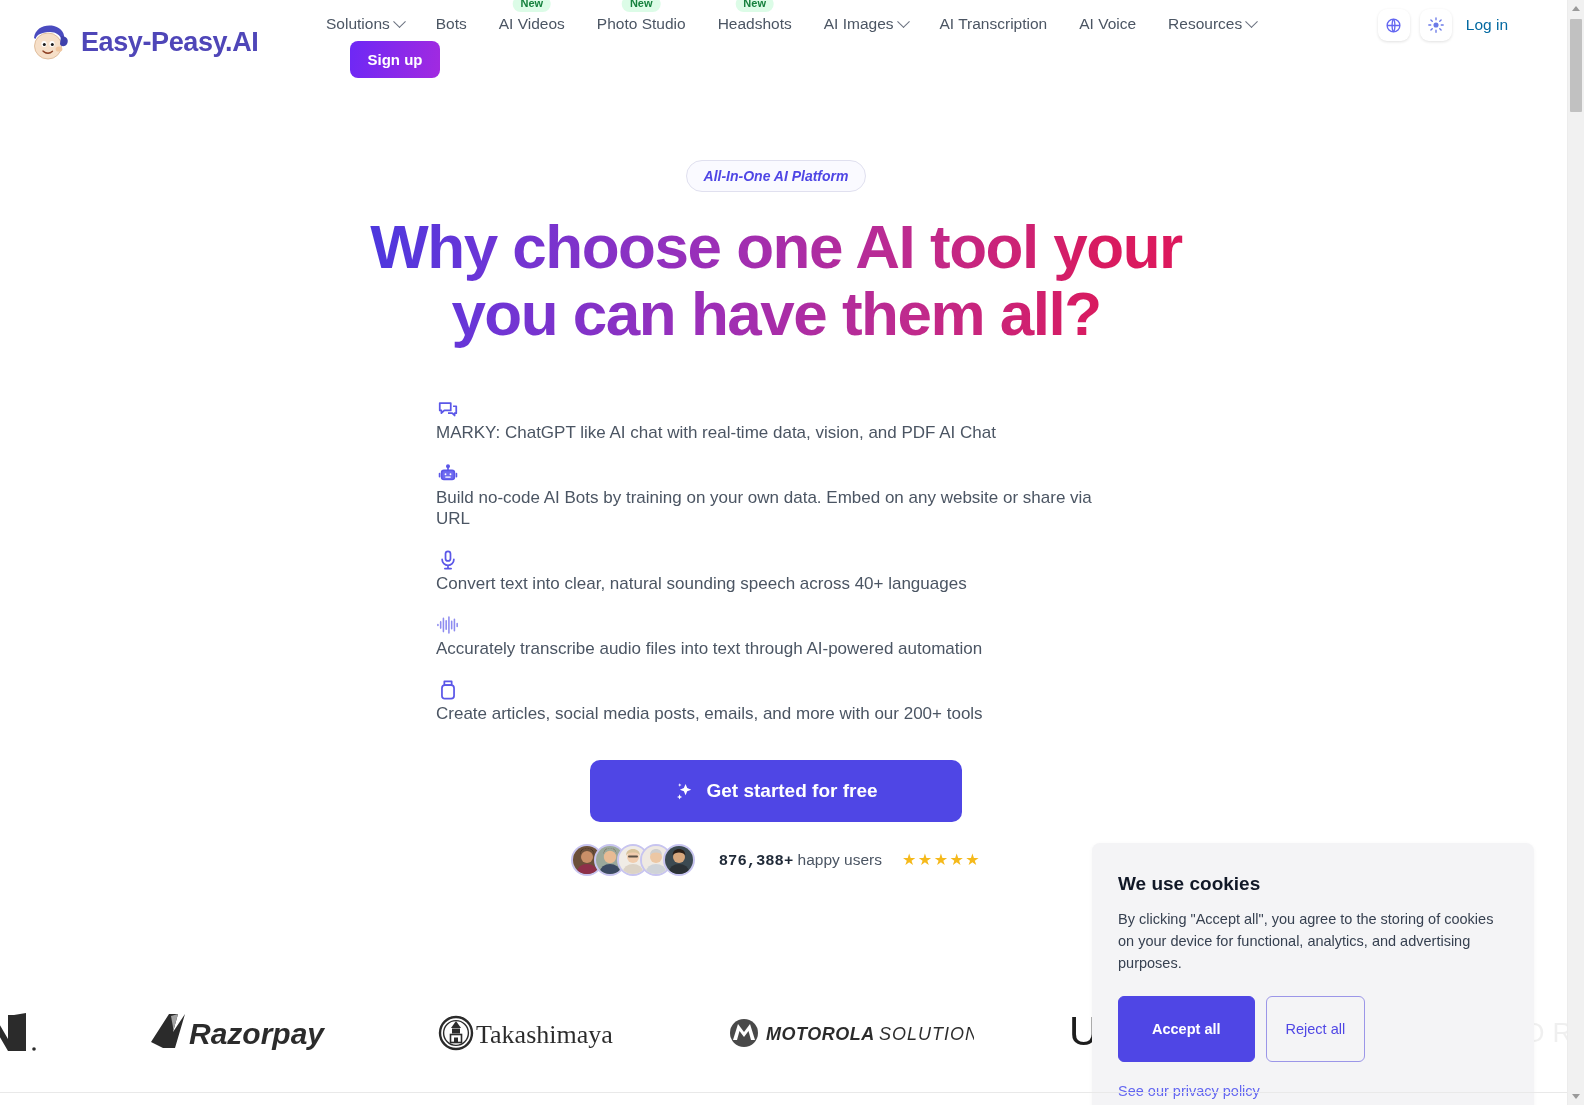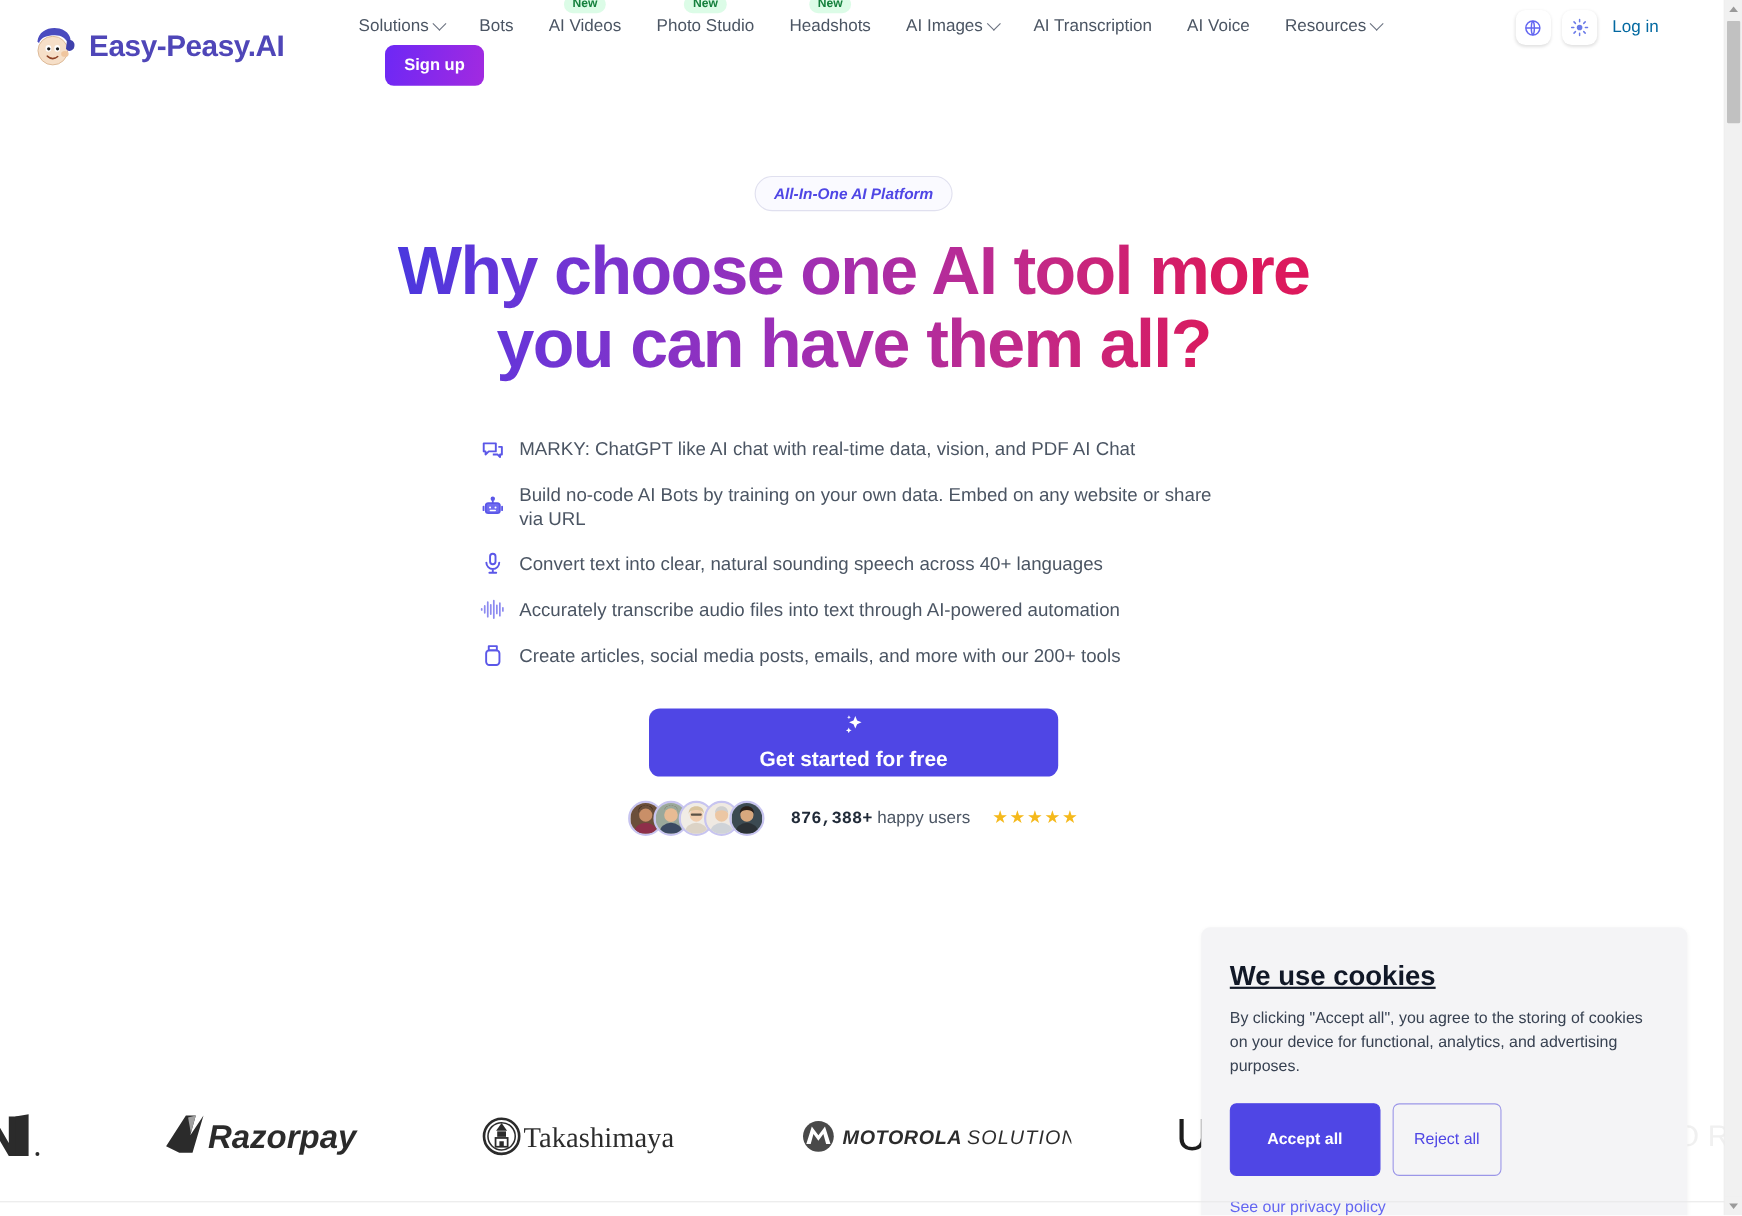--- a/index.html
+++ b/index.html
@@ -160,26 +160,26 @@
 
   .features {
     margin-top: 48px;
     width: 680px;
     margin-left: auto;
     margin-right: auto;
     text-align: left;
   }
   .feature {
     display: flex;
-    align-items: center;
-    gap: 12px;
+    align-items: flex-start;
     margin-bottom: 17px;
     font-size: 17px;
     color: #4b5563;
     line-height: 1.28;
+    flex-direction: column;
   }
   .feature .ic {
     flex: 0 0 auto;
     width: 24px; height: 24px;
     display: flex; align-items: center; justify-content: center;
     margin-top: 1px;
   }
   .feature .ftext { padding-top: 1px; }
 
   .cta-wrap {
@@ -194,21 +194,20 @@
     background: #4f46e5;
     color: #ffffff;
     font-size: 19px;
     font-weight: 600;
     font-family: "Liberation Sans", sans-serif;
     display: inline-flex;
     align-items: center;
     justify-content: center;
     gap: 11px;
     cursor: pointer;
-    flex-direction: column;
   }
 
   .social {
     margin-top: 22px;
     display: flex;
     align-items: center;
     justify-content: center;
     gap: 0;
   }
   .avatars { display: flex; align-items: center; }
@@ -264,25 +263,24 @@
     position: absolute;
     left: 1092px; top: 843px;
     width: 442px;
     background: #f4f4f6;
     border-radius: 8px;
     padding: 30px 26px 26px 26px;
     box-shadow: 0 1px 4px rgba(0,0,0,0.04);
     z-index: 60;
   }
   .cookie h3 {
-    font-size: 25px;
+    font-size: 19px;
     font-weight: 700;
     color: #111827;
     margin-bottom: 14px;
-    text-decoration: underline;
   }
   .cookie p {
     font-size: 14.5px;
     color: #374151;
     line-height: 1.5;
     margin-bottom: 22px;
     max-width: 392px;
   }
   .cookie-actions { display: flex; gap: 11px; margin-bottom: 20px; }
   .btn-accept {
@@ -437,21 +435,21 @@
     </div>
 
     <button class="signup-btn">Sign up</button>
   </div>
 
   <div class="hero">
 
     <span class="pill">All-In-One AI Platform</span>
 
     <h1 class="headline">
-      <span style="display: block;">Why choose one AI tool more</span>
+      <span style="display: block;">Why choose one AI tool your</span>
       <span style="display: block;">you can have them all?</span>
     </h1>
 
     <div class="features">
 
       <div class="feature">
         <span class="ic">
           <svg width="22" height="22" viewBox="0 0 24 24" fill="none" stroke="#5b57e8" stroke-width="1.9" stroke-linejoin="round">
             <path d="M3 5.5h12v8H8l-3.2 3v-3H3z"></path>
             <path d="M17.5 9h3.5v7.5h-1.8v2.6l-2.6-2.6h-4.6"></path>

